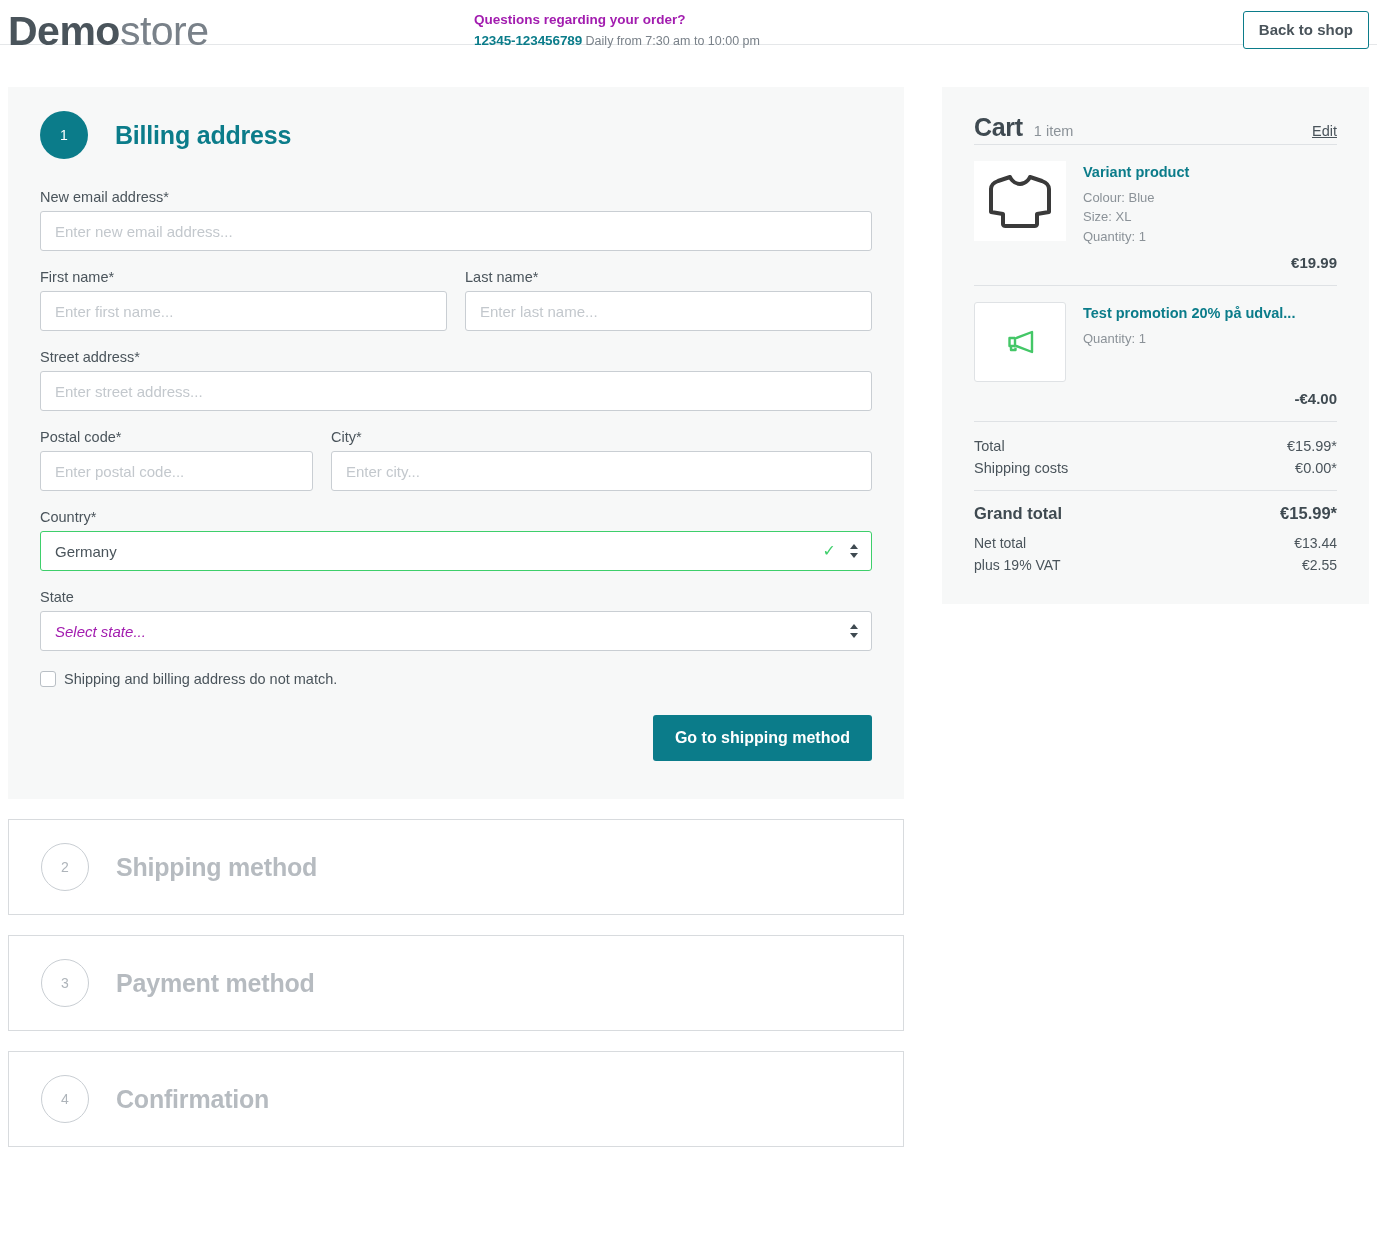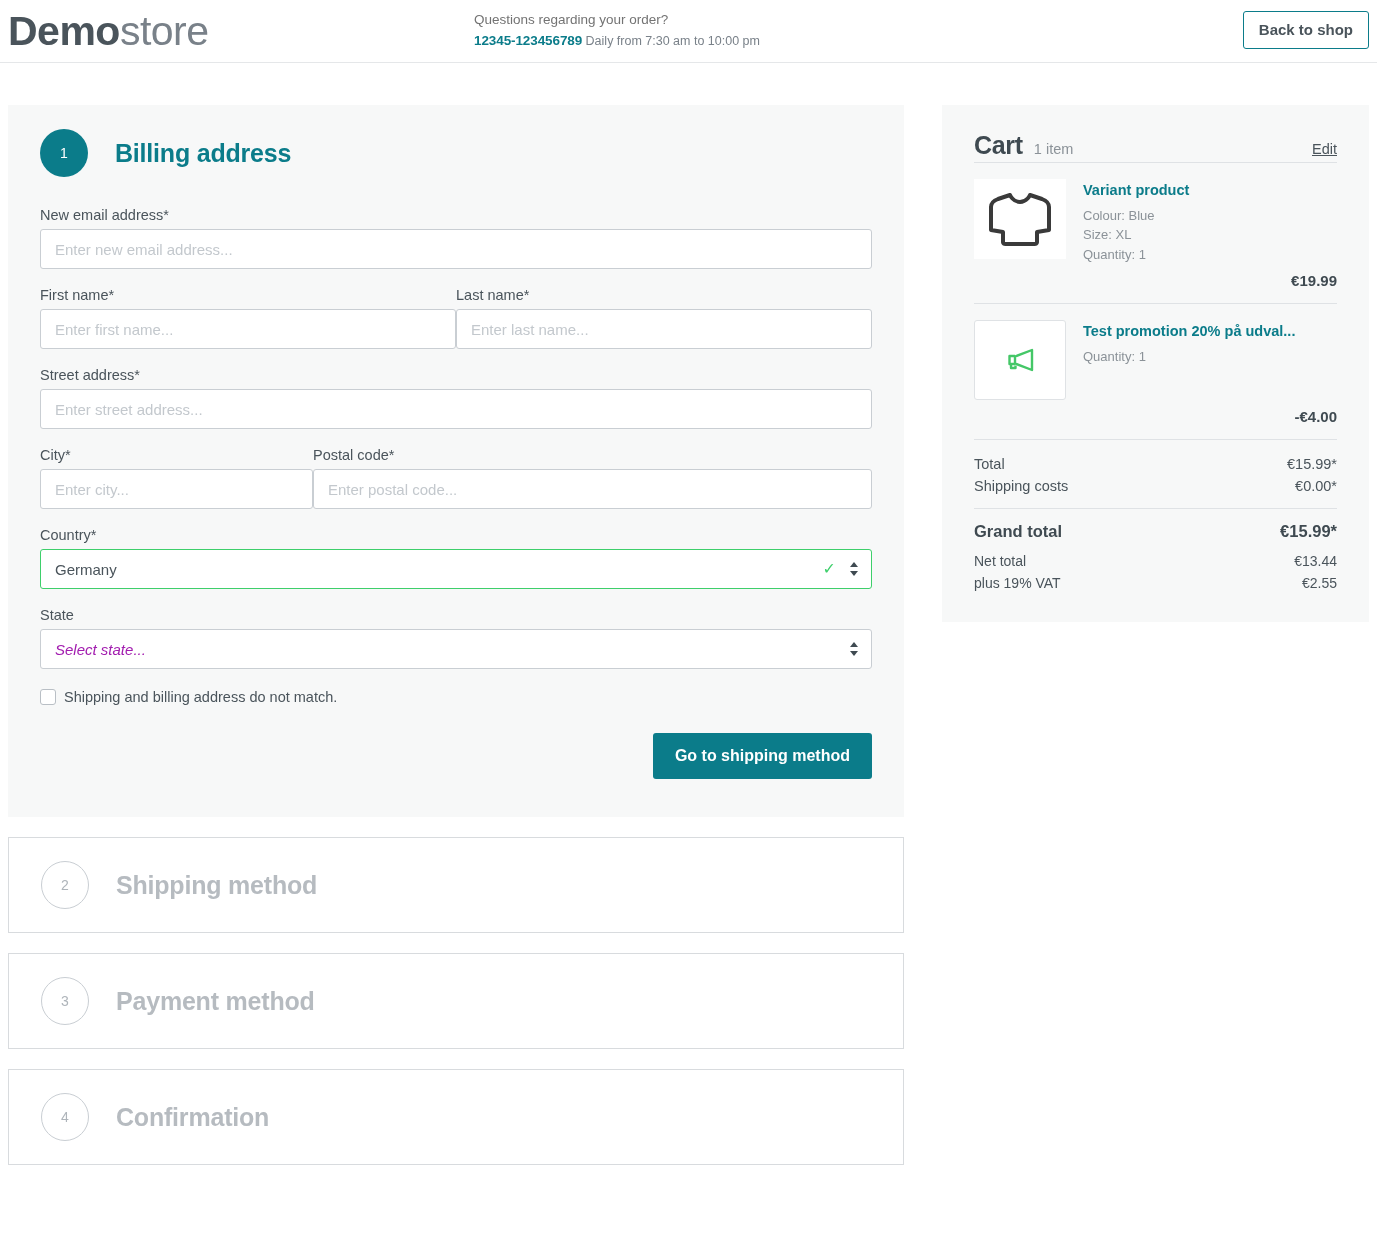--- a/index.html
+++ b/index.html
@@ -8,21 +8,21 @@
     width: 1377px;
     background: #ffffff;
     font-family: "Liberation Sans", sans-serif;
     color: #4a545b;
     -webkit-font-smoothing: antialiased;
   }
 
   
   .top-bar {
     position: relative;
-    height: 63px;
+    height: 45px;
     border-bottom: 1px solid #e5e7e9;
     background: #ffffff;
   }
   .logo {
     position: absolute;
     left: 8px; top: 6px;
     font-size: 41px;
     line-height: 50px;
     letter-spacing: -0.5px;
     white-space: nowrap;
@@ -30,22 +30,22 @@
   .logo .logo-bold { font-weight: bold; color: #4a545b; }
   .logo .logo-light { font-weight: normal; color: #798189; }
 
   .contact {
     position: absolute;
     left: 474px; top: 10px;
     line-height: 1.55;
   }
   .contact-title {
     font-size: 13.5px;
-    font-weight: normal;
-    color: #737373;
+    font-weight: bold;
+    color: #a21caf;
   }
   .contact-line { font-size: 12.5px; color: #798189; }
   .contact-phone {
     font-size: 13.5px;
     font-weight: bold;
     color: #0b7c8a;
     letter-spacing: -0.1px;
   }
 
   .back-to-shop {
@@ -117,21 +117,21 @@
   }
   .step-collapsed .step-badge {
     background: #ffffff;
     border: 1px solid #c9ced3;
     color: #aeb4ba;
   }
   .step-collapsed .step-title { color: #b6bbc0; }
 
   
   .field { margin-bottom: 18px; }
-  .row { display: flex; }
+  .row { display: flex; gap: 18px; }
   .row > .field { flex: 1 1 0; }
   .row.row-split > .field:first-child { flex: 0 0 273px; }
   .row.row-split > .field:last-child  { flex: 1 1 auto; }
 
   label.flabel {
     display: block;
     font-size: 14.5px;
     color: #4a545b;
     margin-bottom: 6px;
   }
@@ -339,26 +339,26 @@
             </div>
           </div>
 
           <div class="field">
             <label class="flabel">Street address*</label>
             <input class="inp" type="text" placeholder="Enter street address..." style="">
           </div>
 
           <div class="row row-split">
             <div class="field">
+              <label class="flabel">Postal code*</label>
+              <input class="inp" type="text" placeholder="Enter postal code..." style="">
+            </div>
+            <div class="field">
               <label class="flabel">City*</label>
               <input class="inp" type="text" placeholder="Enter city..." style="">
-            </div>
-            <div class="field">
-              <label class="flabel">Postal code*</label>
-              <input class="inp" type="text" placeholder="Enter postal code..." style="">
             </div>
           </div>
 
           <div class="field">
             <label class="flabel">Country*</label>
             <div class="selwrap">
               <div class="sel valid">Germany</div>
               <span class="sel-check">✓</span>
               <span class="sel-arrows">
                   <i class="up"></i>

